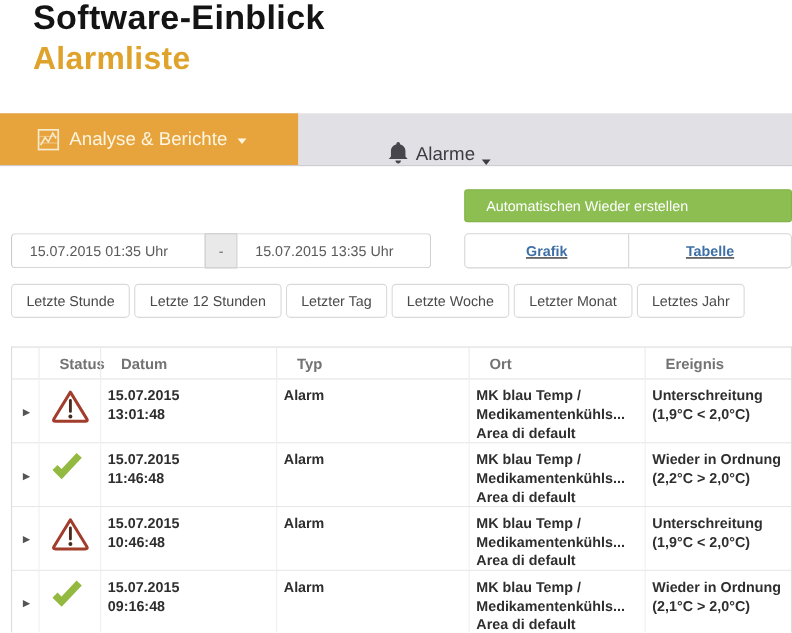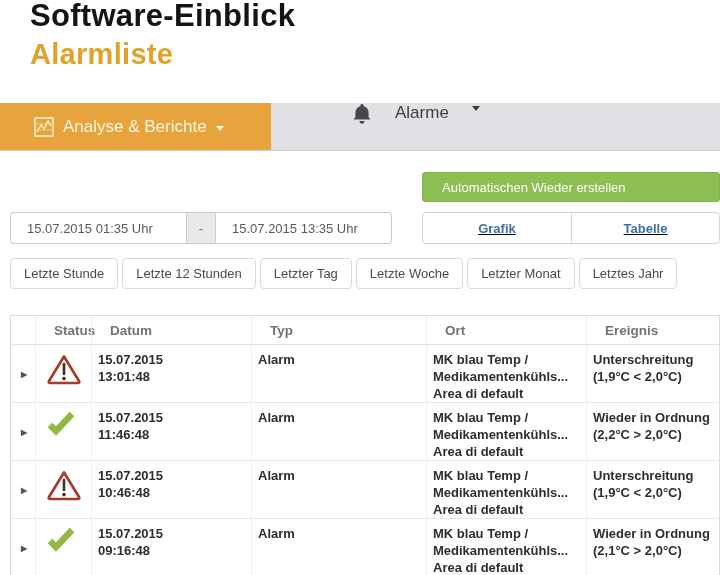--- a/index.html
+++ b/index.html
@@ -6,21 +6,21 @@
   body{font-family:"Liberation Sans", sans-serif;}
   .page{position:relative;width:720px;height:575px;background:#fff;overflow:hidden;}
 
   
   .title{position:absolute;left:30px;top:-2px;font-size:31px;font-weight:700;color:#141414;letter-spacing:.3px;}
   .subtitle{position:absolute;left:30px;top:38px;font-size:29px;font-weight:700;color:#DFA22B;letter-spacing:.3px;}
 
   
   .navbar{position:absolute;left:0;top:103px;width:720px;height:47px;background:#E1E1E5;border-bottom:1px solid #CDCDD1;}
   .tab-analyse{position:absolute;left:0;top:0;width:271px;height:47px;background:#E8A43C;display:flex;align-items:center;gap:9px;padding-left:34px;box-sizing:border-box;color:#FDF6E3;font-size:17px;cursor:pointer;}
-  .tab-alarme{position:absolute;left:352px;top:0;height:47px;display:flex;align-items:flex-start;gap:23px;color:#3C3C42;font-size:17px;cursor:pointer;}
+  .tab-alarme{position:absolute;left:352px;top:0;height:47px;display:flex;align-items:flex-end;gap:6px;color:#3C3C42;font-size:17px;cursor:pointer;}
   .caret{display:inline-block;width:0;height:0;border-left:4px solid transparent;border-right:4px solid transparent;border-top:5px solid currentColor;margin-top:3px;}
 
   
   .green-btn{position:absolute;left:422px;top:172px;width:298px;height:30px;background:#8CBE52;border:1px solid #82B348;border-radius:3px;box-sizing:border-box;display:flex;align-items:center;padding-left:19px;color:#fff;font-size:13px;cursor:pointer;}
 
   
   .date-group{position:absolute;left:10px;top:212px;height:32px;display:flex;}
   .date-field{width:176px;height:32px;box-sizing:border-box;background:#fff;border:1px solid #CBCBCB;display:flex;align-items:center;padding-left:16px;font-size:13px;color:#5A5A5A;}
   .date-from{border-radius:4px 0 0 4px;border-right:none;}
   .date-sep{width:30px;height:32px;box-sizing:border-box;background:#E9E9E9;border:1px solid #CBCBCB;display:flex;align-items:center;justify-content:center;font-size:13px;color:#666;}

